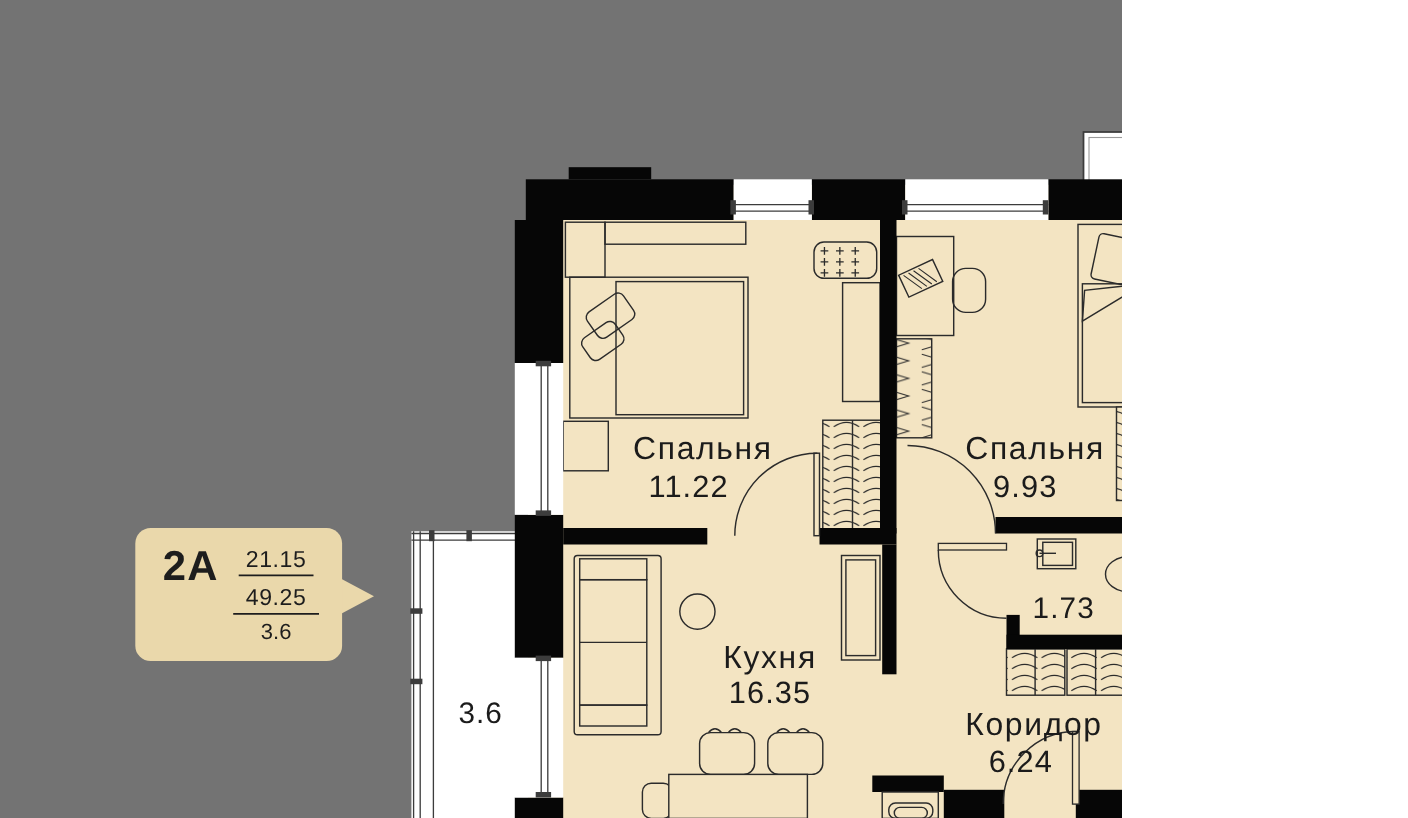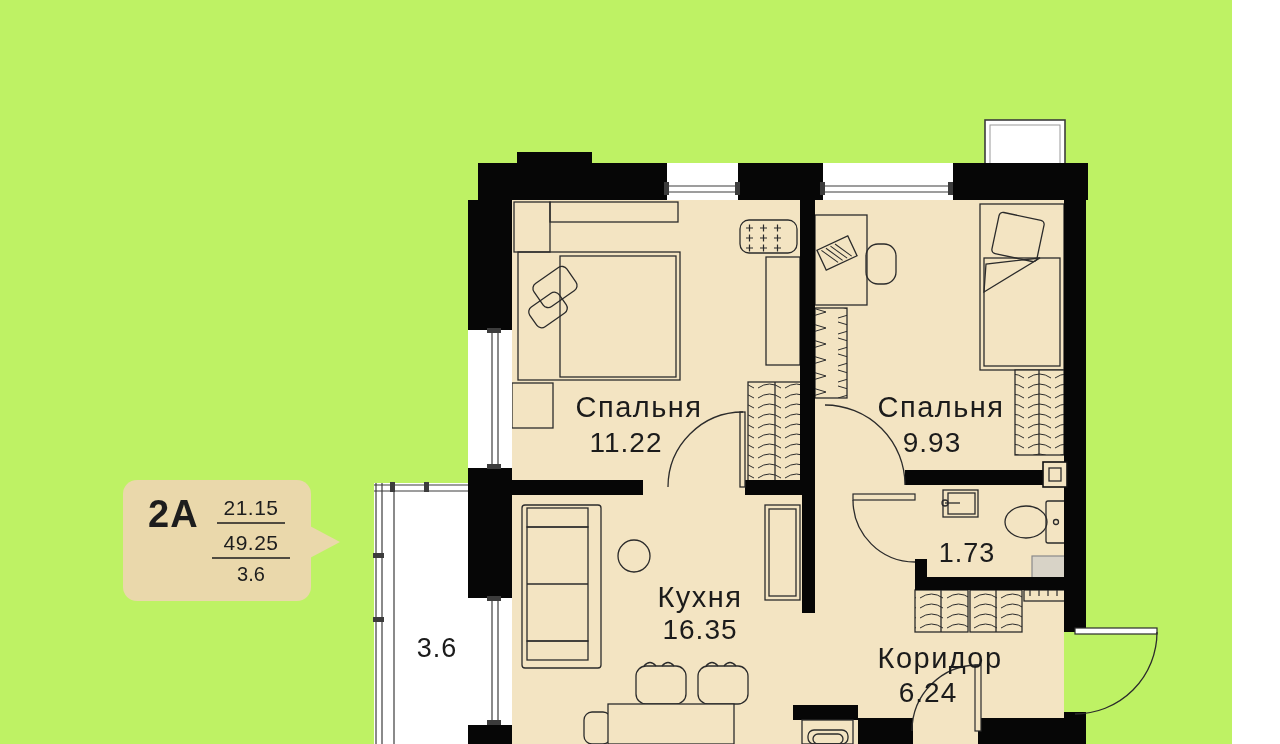--- a/index.html
+++ b/index.html
@@ -1,16 +1,16 @@
 <!DOCTYPE html>
 <html><head>
 <meta charset="utf-8">
 <style>
   html,body{margin:0;padding:0;background:#ffffff;}
-  .stage{position:relative;width:1232px;height:744px;background:#bef264;overflow:hidden;
+  .stage{position:relative;width:1020px;height:744px;background:#737373;overflow:hidden;
          font-family:"Liberation Sans","DejaVu Sans",sans-serif;}
   svg{display:block}
   
   .f  {fill:none;stroke:#2b2b2b;stroke-width:1.3}
   .f1 {fill:#f3e4c2;stroke:#2b2b2b;stroke-width:1.3}
   .wall{fill:#060606;stroke:none}
   .floor{fill:#f3e4c2;stroke:none}
   .white{fill:#ffffff;stroke:none}
   .glass{stroke:#3c3c3c;stroke-width:1.2;fill:none}
   .lbl{fill:#1b1b1b;letter-spacing:1.5px}

